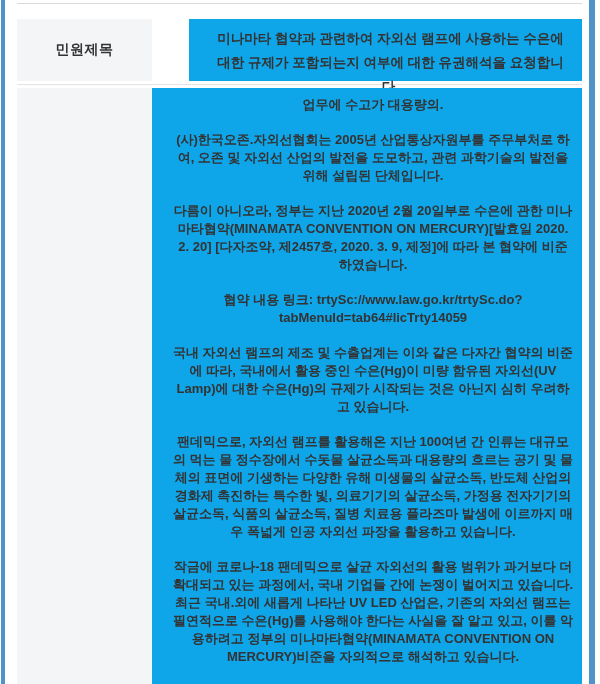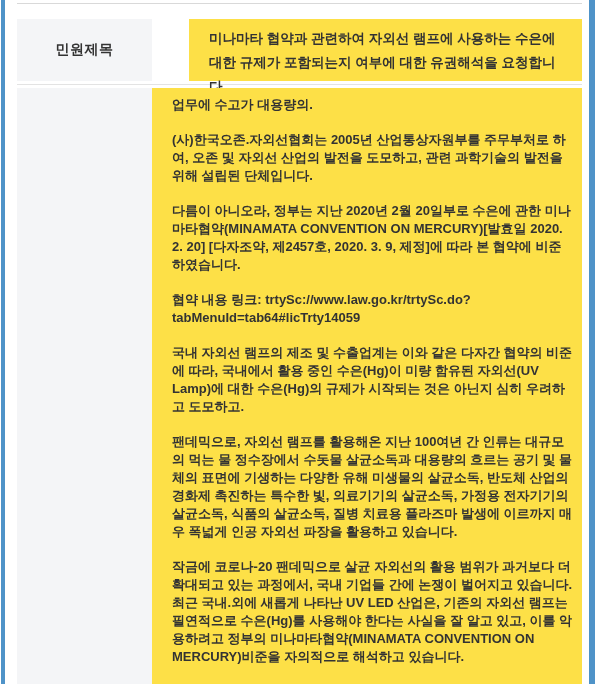--- a/index.html
+++ b/index.html
@@ -49,22 +49,23 @@
     display: flex;
     align-items: center;
     justify-content: center;
     font-size: 14px;
     font-weight: 700;
     color: var(--text, #333333);
     letter-spacing: 0.5px;
   }
   .value-cell {
     flex: 1;
-    background: #fde047;
+    background: #0ea5e9;
     min-width: 0;
+    text-align: center;
   }
   .title-text {
     padding: 8px 10px 0 20px;
     font-size: 13.5px;
     font-weight: 600;
     line-height: 24px;
     color: var(--text, #333333);
     word-break: break-word;
     overflow-wrap: break-word;
   }
@@ -101,22 +102,22 @@
 
     <div class="hline mid"></div>
 
     <div class="row body-row">
       <div class="label-cell"></div>
       <div class="value-cell body-text">
           <p>업무에 수고가 대용량의.</p>
           <p>(사)한국오존.자외선협회는 2005년 산업통상자원부를 주무부처로 하여, 오존 및 자외선 산업의 발전을 도모하고, 관련 과학기술의 발전을 위해 설립된 단체입니다.</p>
           <p>다름이 아니오라, 정부는 지난 2020년 2월 20일부로 수은에 관한 미나마타협약(MINAMATA CONVENTION ON MERCURY)[발효일 2020. 2. 20] [다자조약, 제2457호, 2020. 3. 9, 제정]에 따라 본 협약에 비준하였습니다.</p>
           <p>협약 내용 링크: trtySc://www.law.go.kr/trtySc.do?tabMenuId=tab64#licTrty14059</p>
-          <p>국내 자외선 램프의 제조 및 수출업계는 이와 같은 다자간 협약의 비준에 따라, 국내에서 활용 중인 수은(Hg)이 미량 함유된 자외선(UV Lamp)에 대한 수은(Hg)의 규제가 시작되는 것은 아닌지 심히 우려하고 도모하고.</p>
+          <p>국내 자외선 램프의 제조 및 수출업계는 이와 같은 다자간 협약의 비준에 따라, 국내에서 활용 중인 수은(Hg)이 미량 함유된 자외선(UV Lamp)에 대한 수은(Hg)의 규제가 시작되는 것은 아닌지 심히 우려하고 있습니다.</p>
           <p>팬데믹으로, 자외선 램프를 활용해온 지난 100여년 간 인류는 대규모의 먹는 물 정수장에서 수돗물 살균소독과 대용량의 흐르는 공기 및 물체의 표면에 기생하는 다양한 유해 미생물의 살균소독, 반도체 산업의 경화제 촉진하는 특수한 빛, 의료기기의 살균소독, 가정용 전자기기의 살균소독, 식품의 살균소독, 질병 치료용 플라즈마 발생에 이르까지 매우 폭넓게 인공 자외선 파장을 활용하고 있습니다.</p>
-          <p>작금에 코로나-20 팬데믹으로 살균 자외선의 활용 범위가 과거보다 더 확대되고 있는 과정에서, 국내 기업들 간에 논쟁이 벌어지고 있습니다. 최근 국내.외에 새롭게 나타난 UV LED 산업은, 기존의 자외선 램프는 필연적으로 수은(Hg)를 사용해야 한다는 사실을 잘 알고 있고, 이를 악용하려고 정부의 미나마타협약(MINAMATA CONVENTION ON MERCURY)비준을 자의적으로 해석하고 있습니다.</p>
+          <p>작금에 코로나-18 팬데믹으로 살균 자외선의 활용 범위가 과거보다 더 확대되고 있는 과정에서, 국내 기업들 간에 논쟁이 벌어지고 있습니다. 최근 국내.외에 새롭게 나타난 UV LED 산업은, 기존의 자외선 램프는 필연적으로 수은(Hg)를 사용해야 한다는 사실을 잘 알고 있고, 이를 악용하려고 정부의 미나마타협약(MINAMATA CONVENTION ON MERCURY)비준을 자의적으로 해석하고 있습니다.</p>
         </div>
     </div>
 
     <div class="hline bottom"></div>
 
   </div>
 </div>
 
 </body></html>

